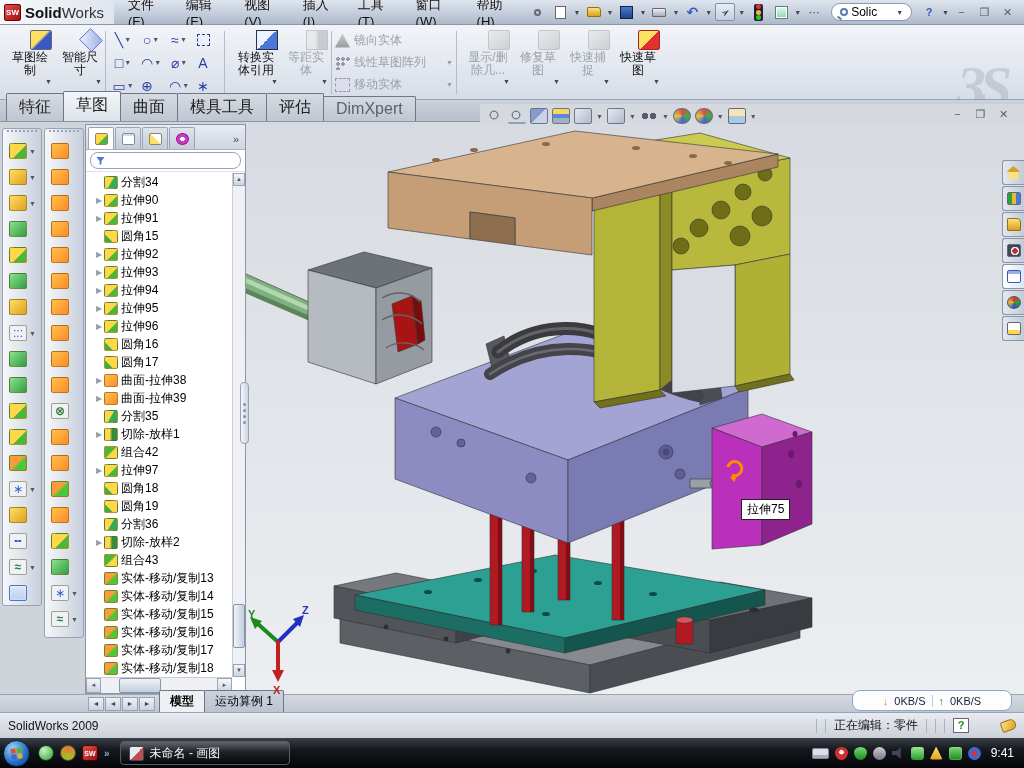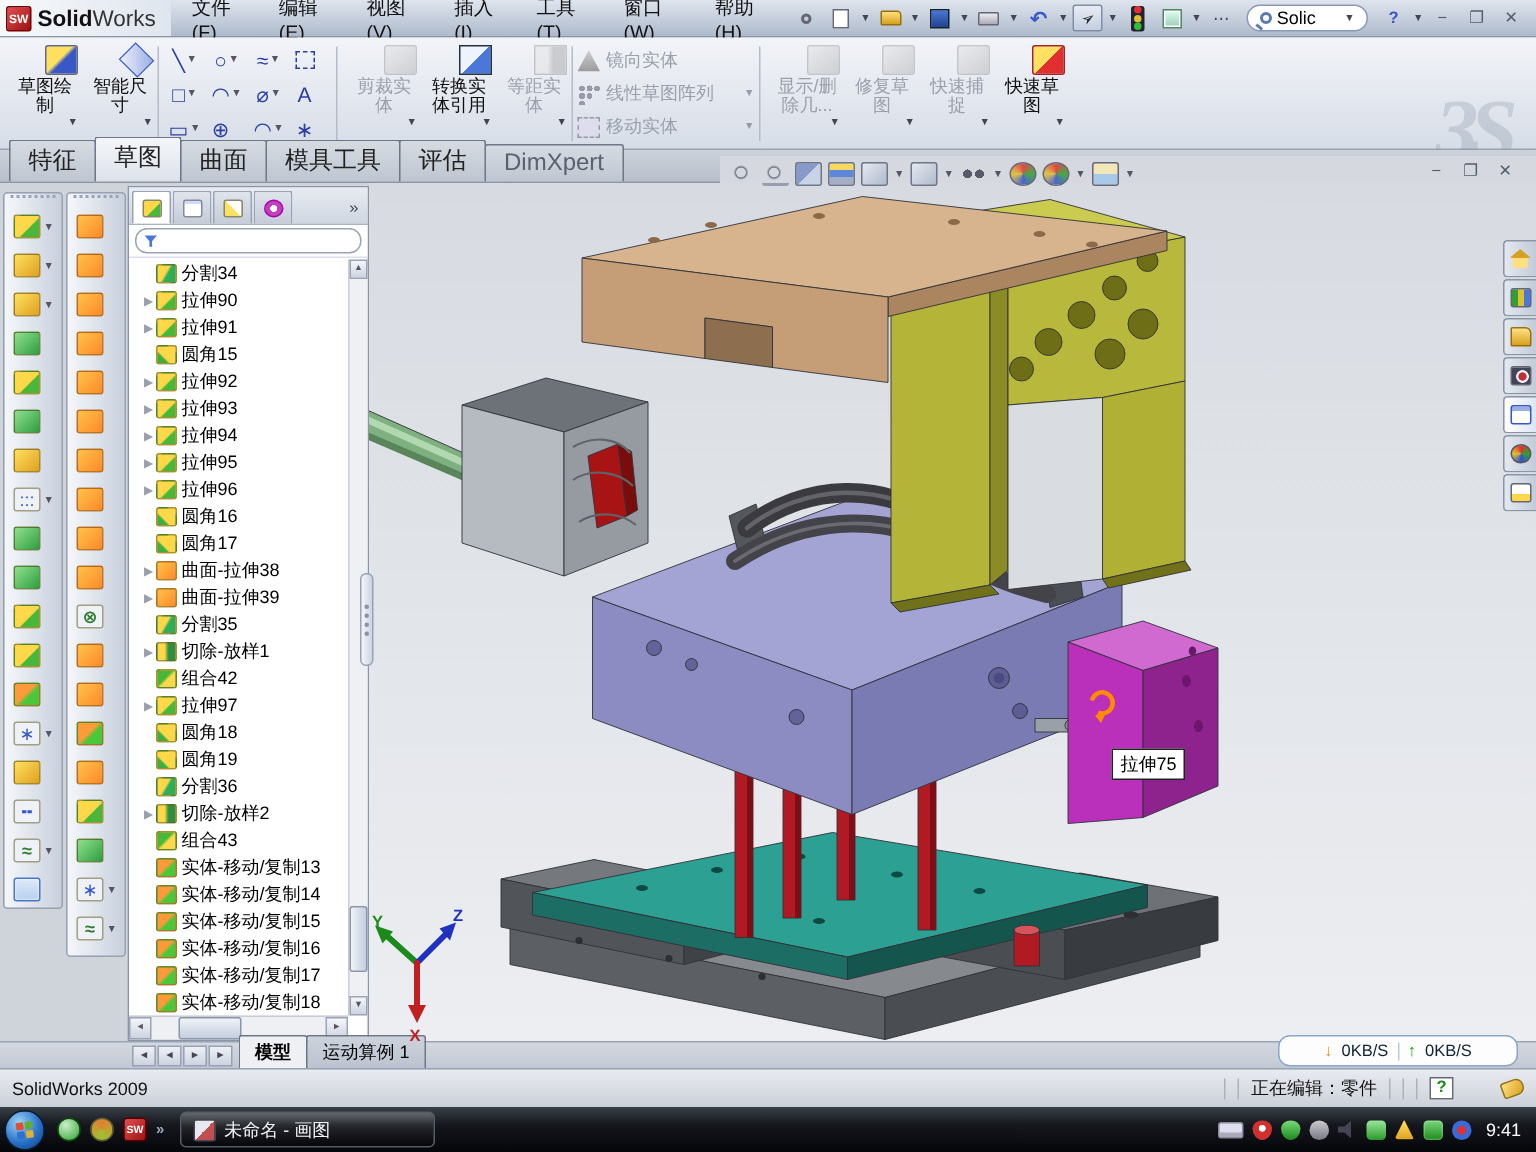--- a/index.html
+++ b/index.html
@@ -410,25 +410,20 @@
         </div>
 
         <div class="gi">
           <i>∗</i>
           <b>▼</b>
         </div>
       </div>
     <div class="csep"></div>
     <div class="cgroup">
 
-        <div class="bigbtn off">
-          <div class="bicon ic-trim"></div>
-          <div class="blabel">剪裁实体</div>
-          <div class="bdd">▼</div>
-        </div>
 
         <div class="bigbtn on">
           <div class="bicon ic-conv"></div>
           <div class="blabel">转换实体引用</div>
           <div class="bdd">▼</div>
         </div>
 
         <div class="bigbtn off">
           <div class="bicon ic-ofs"></div>
           <div class="blabel">等距实体</div>

